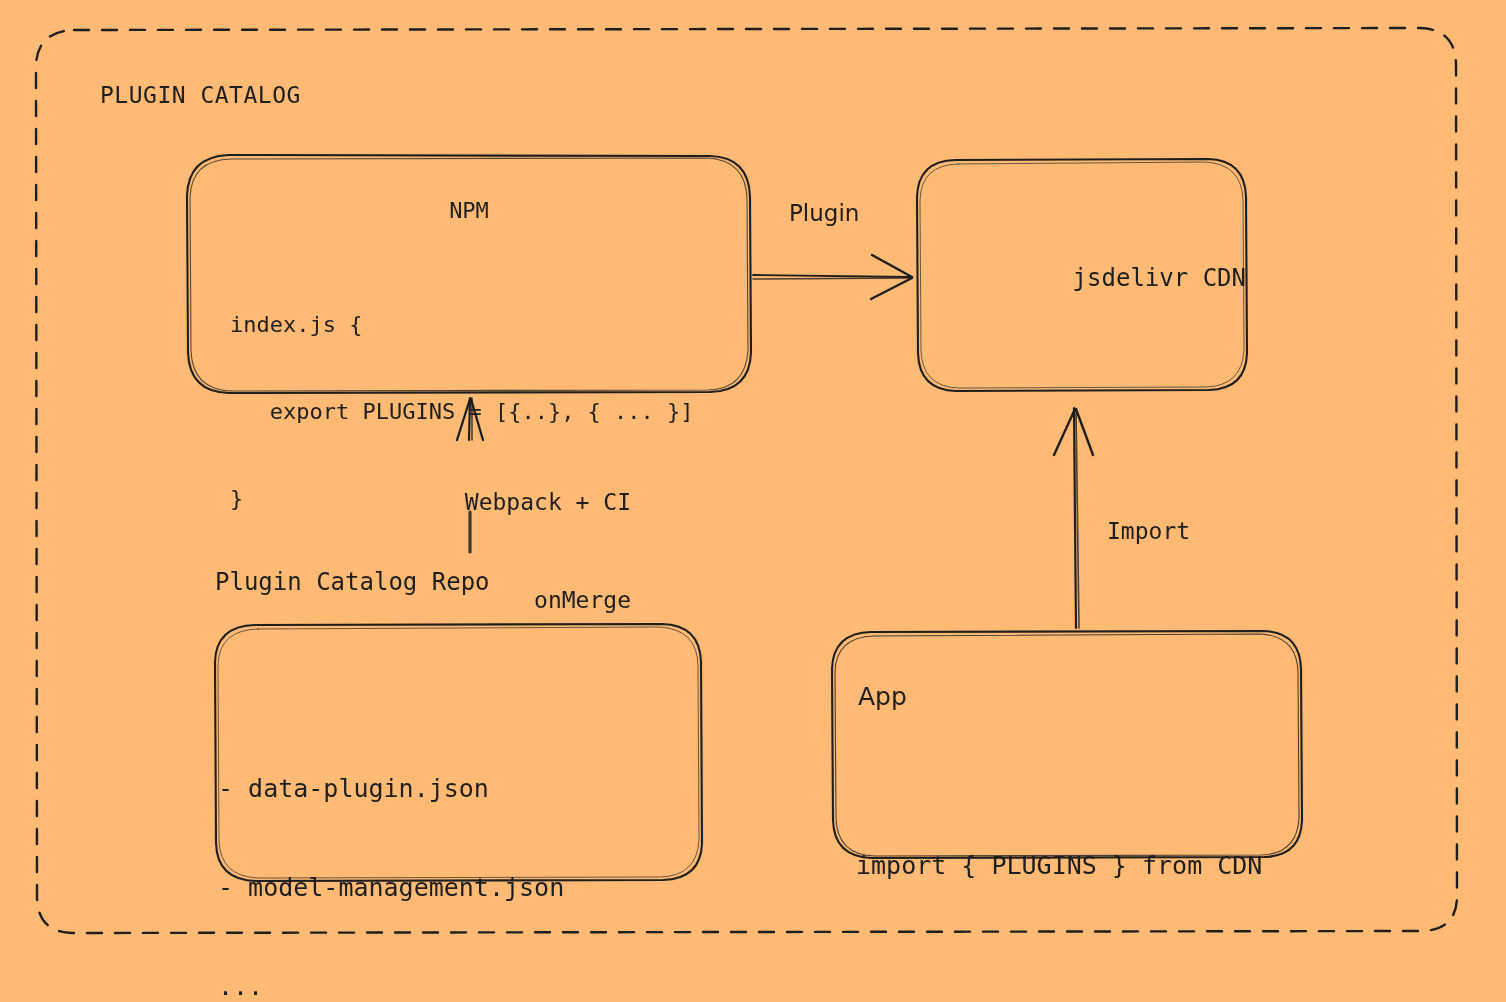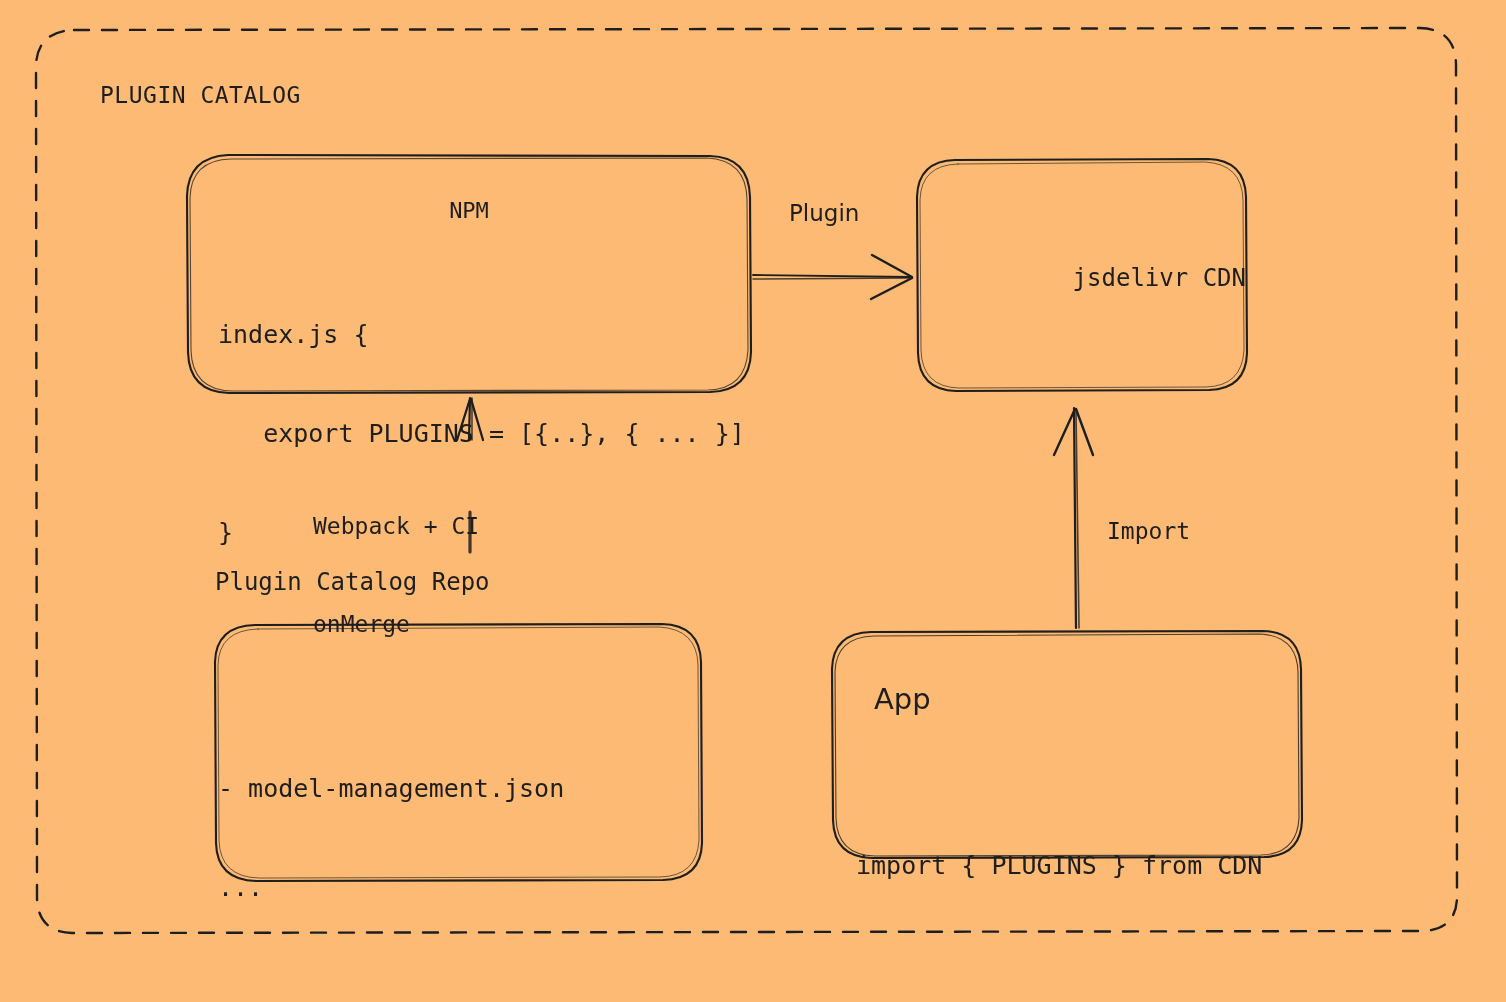--- a/index.html
+++ b/index.html
@@ -33,33 +33,33 @@
     white-space: pre;
     font-family: "DejaVu Sans Mono", monospace;
     line-height: 1.35;
   }
   .mono { font-family: "DejaVu Sans Mono", monospace; }
   .sans { font-family: "DejaVu Sans", sans-serif; }
 
   #group-title { left: 100px; top: 80px; font-size: 23px; letter-spacing: 0.5px; }
 
   #npm-title { left: 188px; top: 196px; width: 562px; text-align: center; font-size: 22px; }
-  #npm-code  { left: 218px; top: 252px; font-size: 25px; line-height: 1.32; }
+  #npm-code  { left: 230px; top: 252px; font-size: 22px; line-height: 1.32; }
 
   #cdn-title { left: 918px; top: 262px; width: 328px; text-align: right; font-size: 24px; }
 
   #cache-label { left: 789px; top: 198px; font-size: 23px; }
   #import-label { left: 1107px; top: 516px; font-size: 23px; }
 
-  #build-label { left: 313px; top: 445px; width: 318px; text-align: left; font-size: 23px; line-height: 1.42; }
+  #build-label { left: 313px; top: 421px; width: 318px; text-align: right; font-size: 23px; line-height: 1.42; }
 
   #repo-title { left: 215px; top: 566px; width: 487px; text-align: left; font-size: 24px; }
   #repo-body  { left: 218px; top: 706px; font-size: 25px; line-height: 1.32; }
 
-  #app-title { left: 858px; top: 680px; font-size: 29px; margin-left: 16px; }
+  #app-title { left: 858px; top: 680px; font-size: 25px; }
   #app-code  { left: 856px; top: 735px; font-size: 25px; line-height: 2.1; }
 </style>
 </head>
 <body>
 
 <div id="canvas">
 
   <svg class="layer" viewBox="0 0 1506 1002">
     <g fill="none" stroke="#1e1e1e" stroke-linecap="round" stroke-linejoin="round">
 
@@ -127,20 +127,21 @@
 
   <div class="txt mono" id="build-label">
     <div>Webpack + CI</div>
     <div>onMerge</div>
   </div>
 
   <div class="txt mono" id="import-label">Import</div>
 
   <div class="txt mono" id="repo-title">Plugin Catalog Repo</div>
   <div class="txt mono" id="repo-body">
+    <div>- data-plugin.json</div>
     <div>- model-management.json</div>
     <div>...</div>
   </div>
 
   <div class="txt sans" id="app-title">App</div>
   <div class="txt mono" id="app-code">
     <div>import { PLUGINS } from CDN</div>
     <div>PLUGINS.forEach {}</div>
   </div>
 

